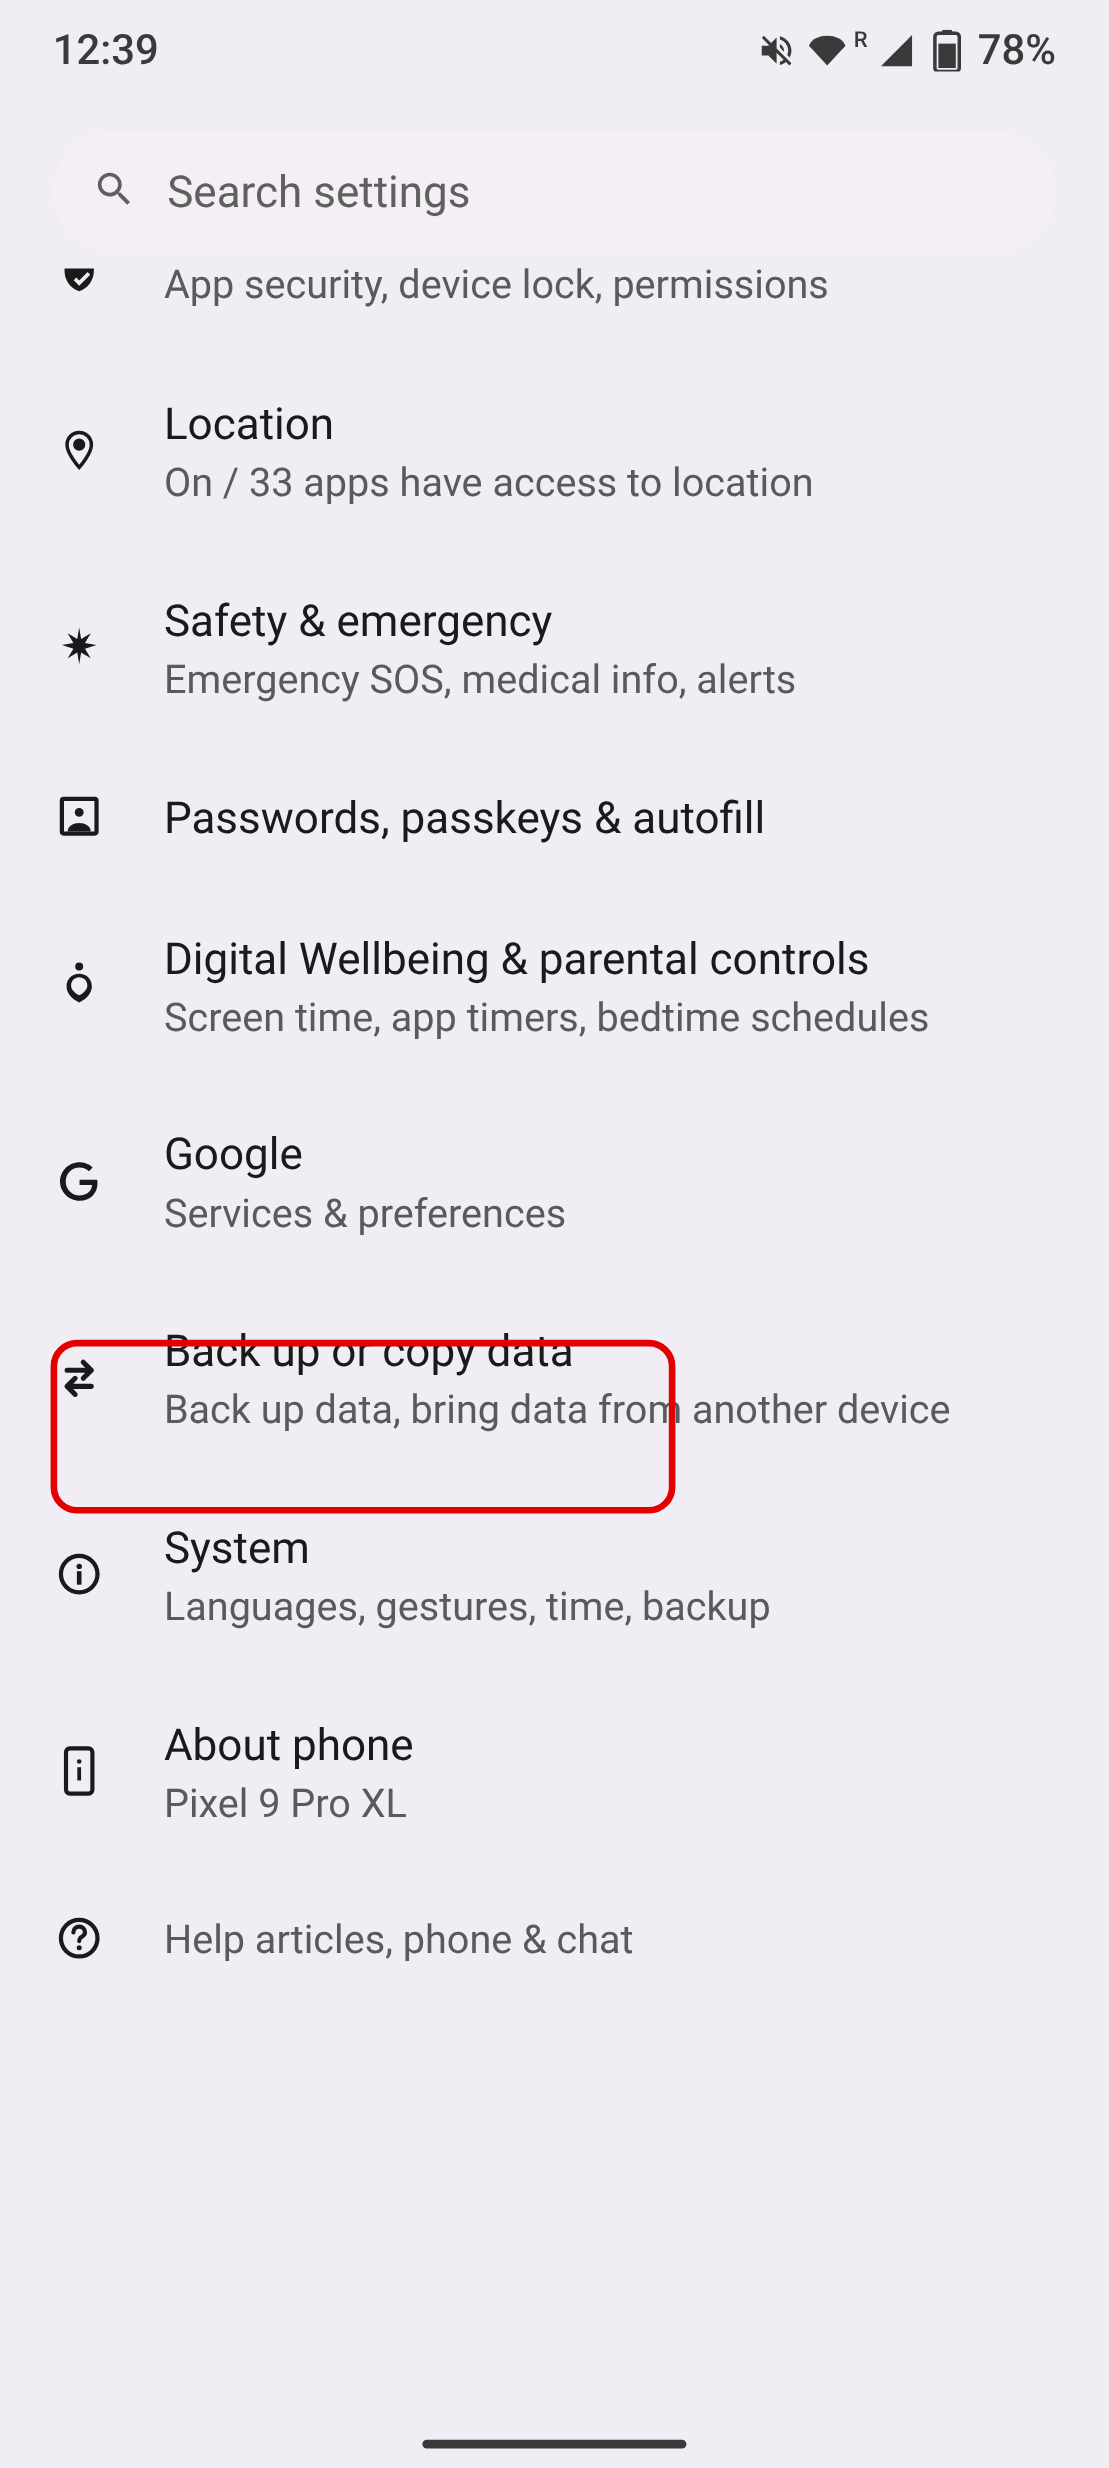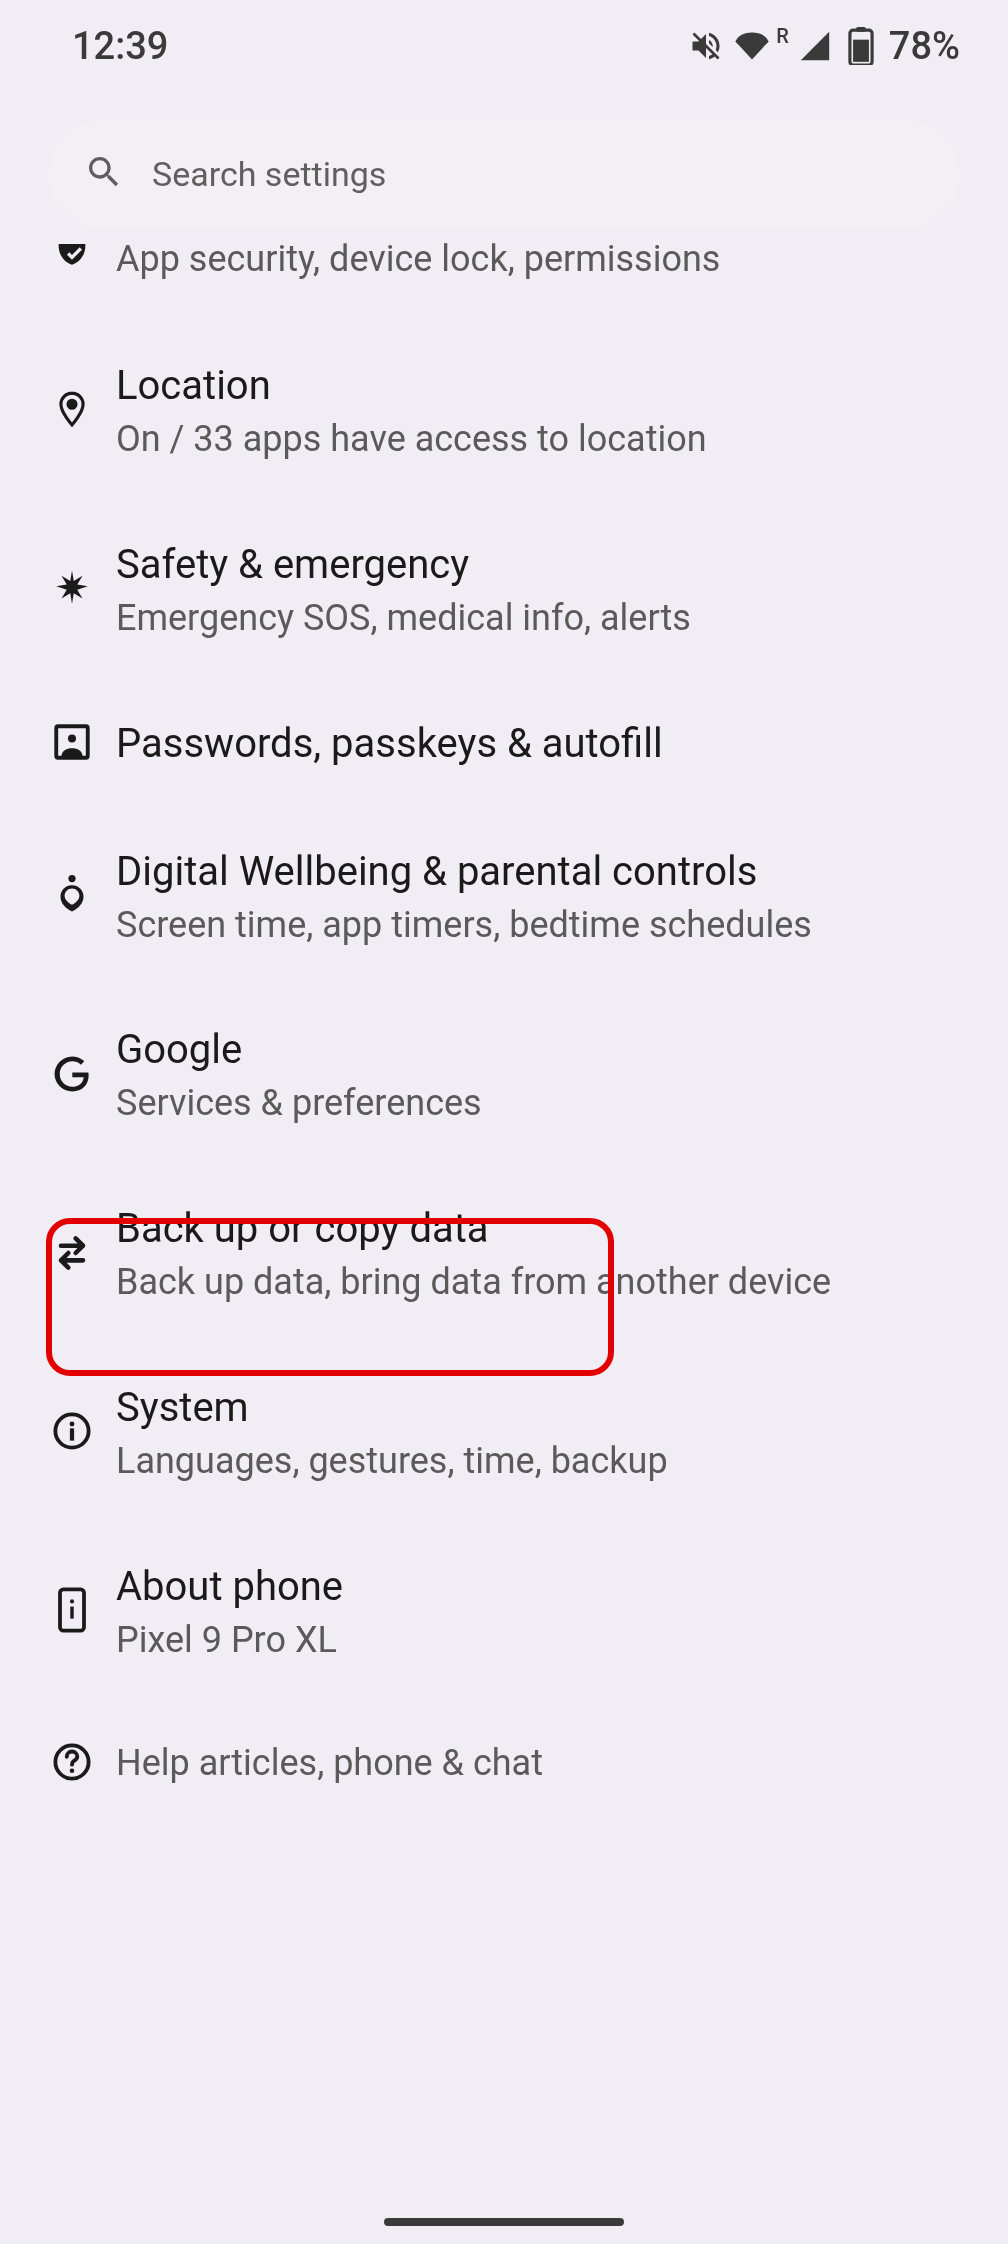--- a/index.html
+++ b/index.html
@@ -15,21 +15,21 @@
       font-family: 'Roboto', 'Segoe UI', Arial, sans-serif;
       position: relative;
       overflow: hidden;
     }
     
     
     .status-bar {
       display: flex;
       justify-content: space-between;
       align-items: center;
-      padding: 24px 48px 12px 72px;
+      padding: 24px 48px 12px 48px;
       font-size: 38px;
       color: #3a3a3a;
       font-weight: 500;
     }
     
     .status-right {
       display: flex;
       align-items: center;
       gap: 10px;
     }
@@ -49,34 +49,34 @@
       border-radius: 60px;
       height: 108px;
       display: flex;
       align-items: center;
       padding: 0 36px;
       gap: 28px;
     }
     
     .search-placeholder {
       color: #5f5f5f;
-      font-size: 34px;
+      font-size: 40px;
       font-weight: 400;
     }
     
     
     .settings-list {
       margin-top: 0;
     }
     
     .settings-item {
       display: flex;
       align-items: center;
       padding: 38px 48px 38px 48px;
-      gap: 20px;
+      gap: 53px;
     }
     
     .item-icon-wrapper {
       width: 48px;
       height: 48px;
       display: flex;
       align-items: center;
       justify-content: center;
       flex-shrink: 0;
     }

